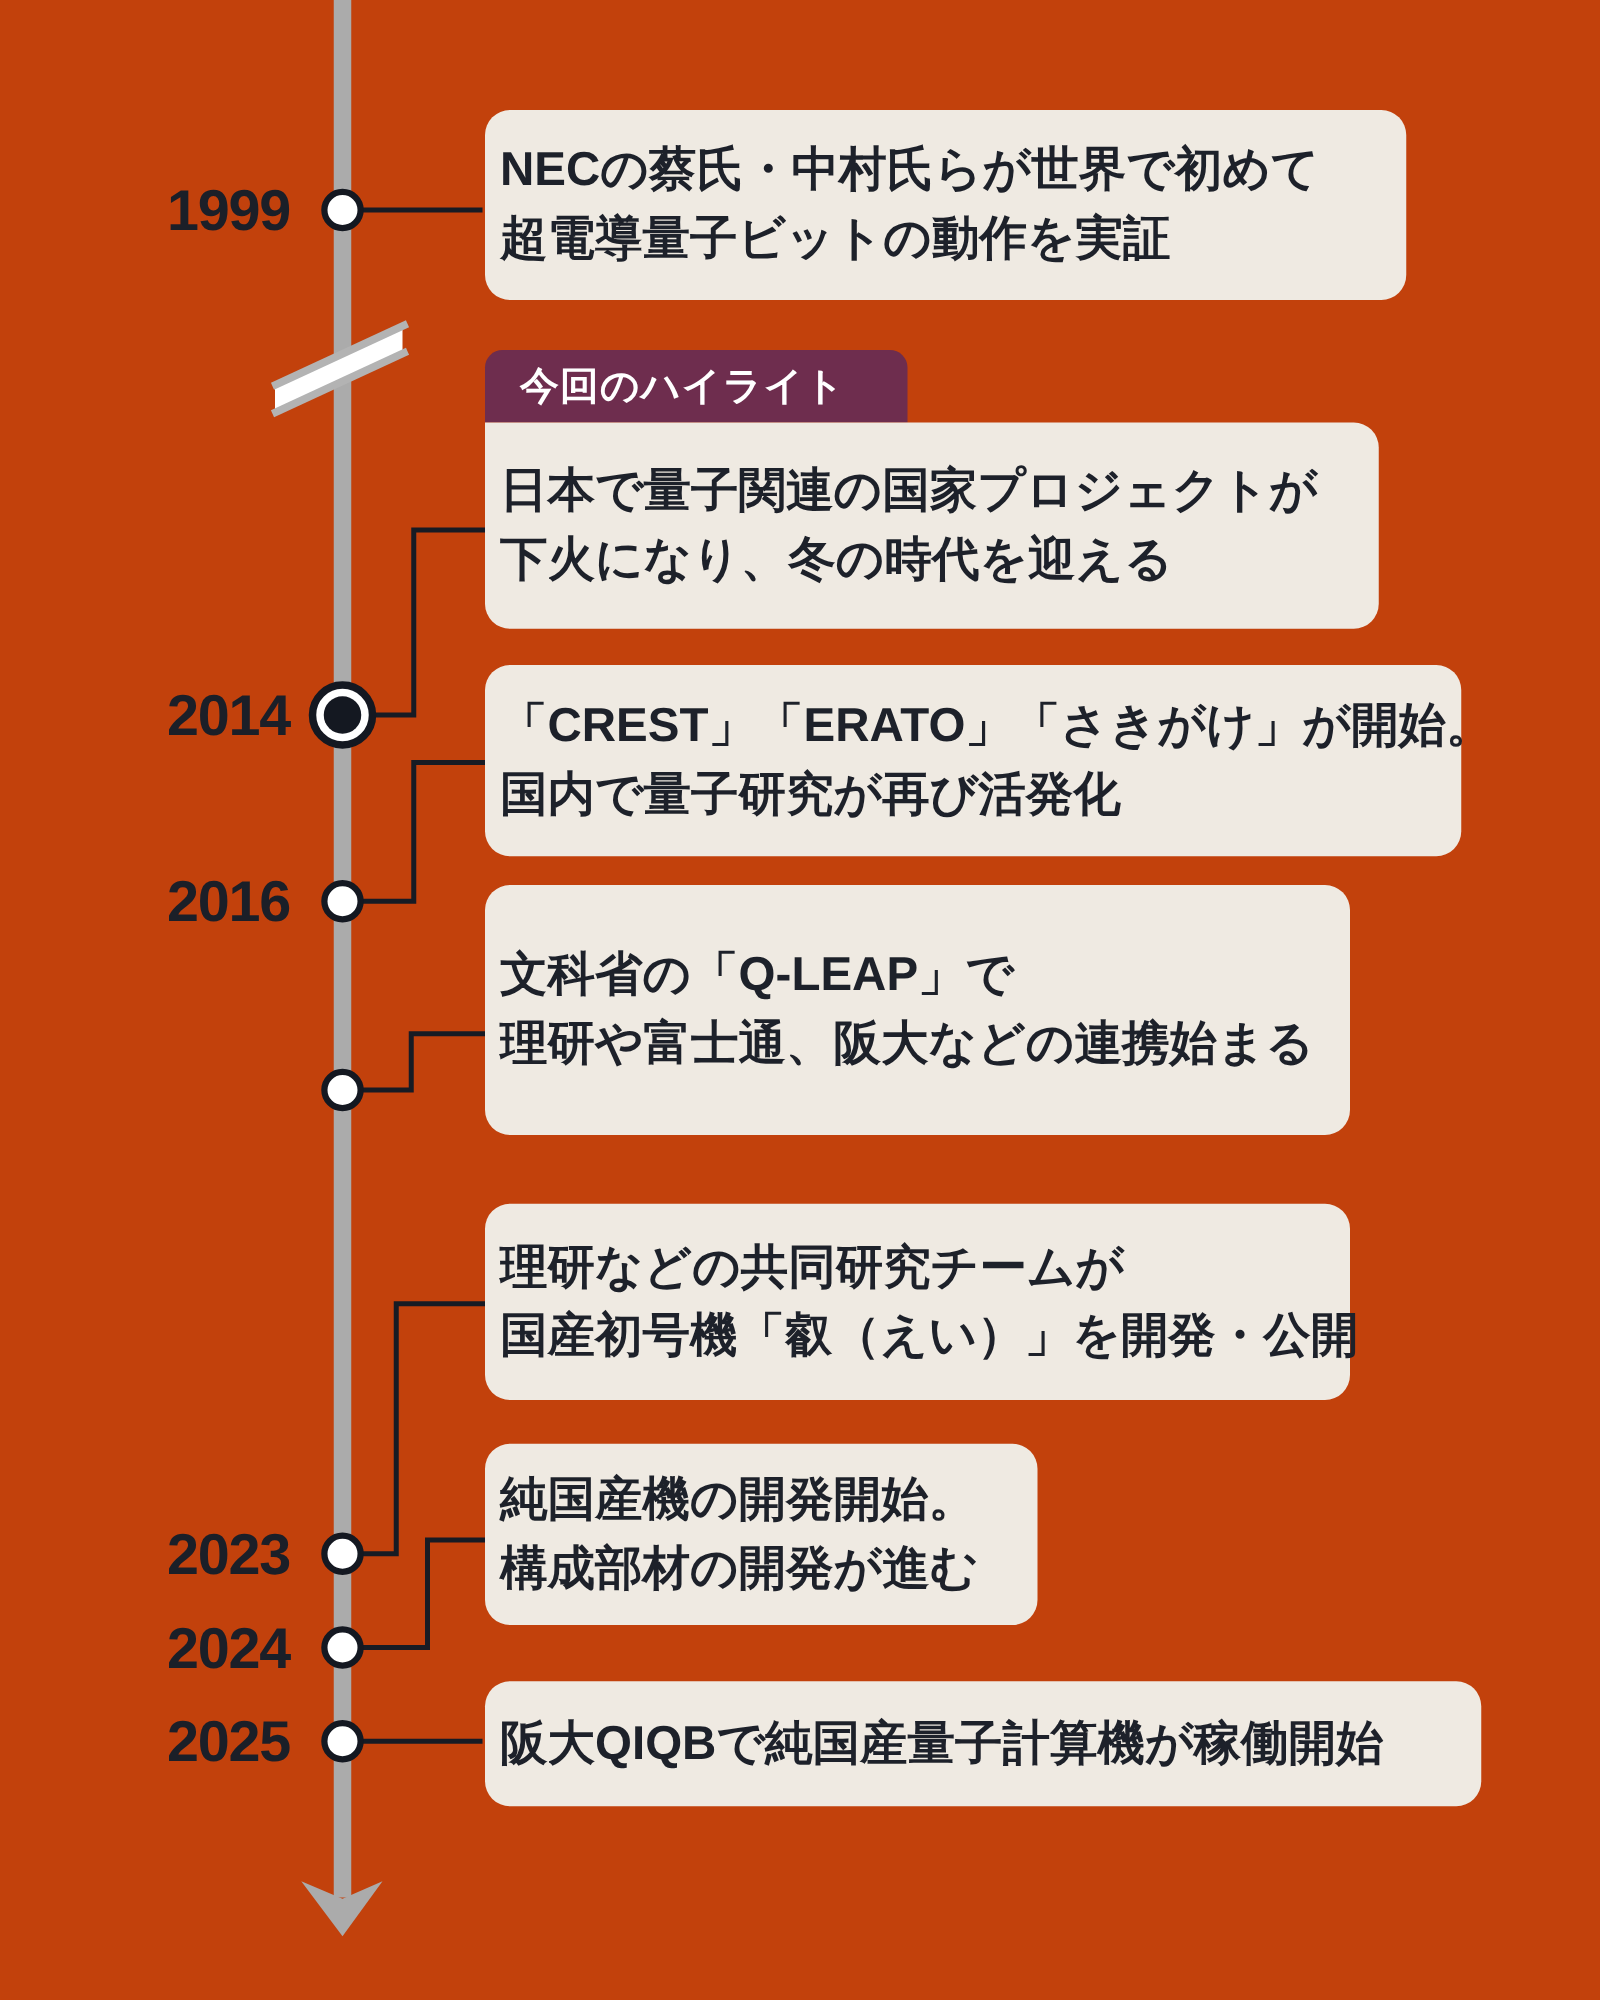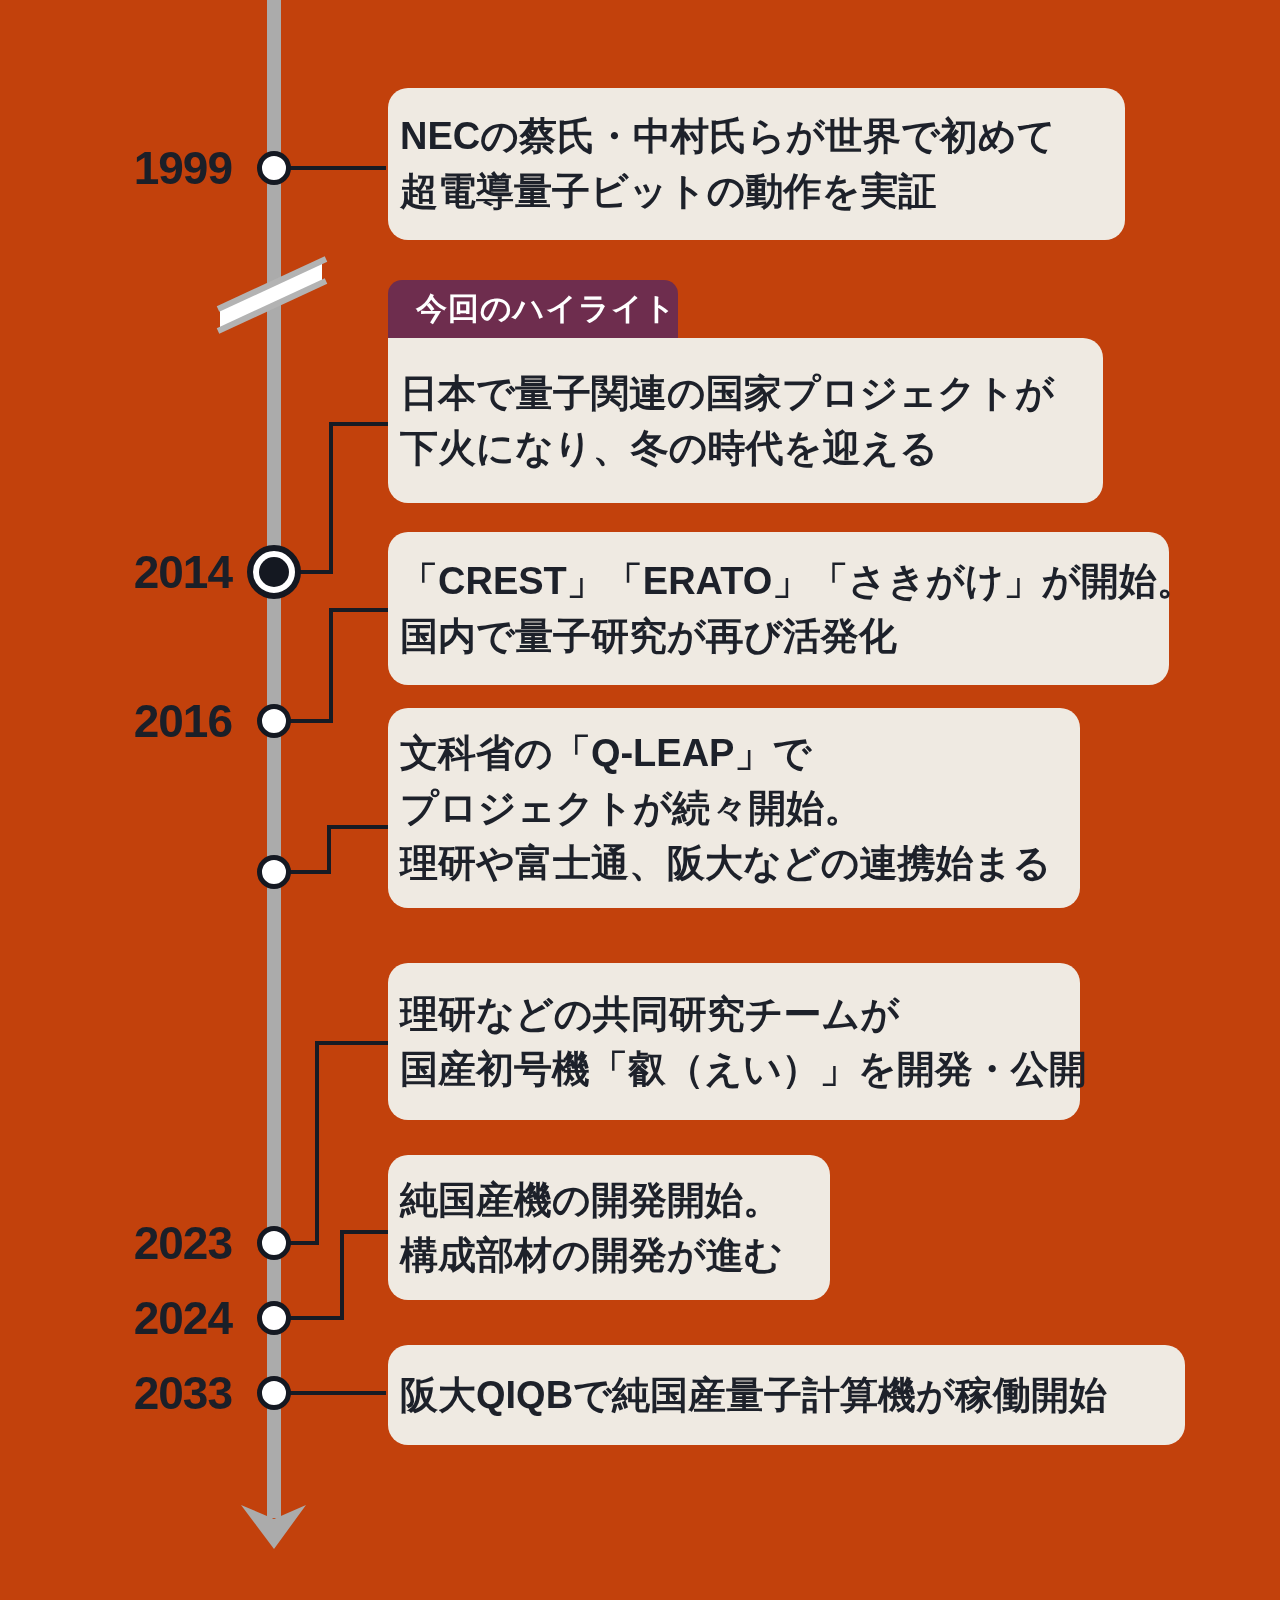--- a/index.html
+++ b/index.html
@@ -48,54 +48,53 @@
       <path d="M274 1318 H342 V1232 H388"></path>
       <path d="M274 1393 H386"></path>
     </g>
   </svg>
 
   <div class="year" style="top:140px">1999</div>
   <div class="year" style="top:544px">2014</div>
   <div class="year" style="top:693px">2016</div>
   <div class="year" style="top:1215px">2023</div>
   <div class="year" style="top:1290px">2024</div>
-  <div class="year" style="top:1365px">2033</div>
+  <div class="year" style="top:1365px">2025</div>
 
   <div class="dot" style="left:257px;top:151px"></div>
   <div class="dot-filled" style="left:247px;top:545px">
     <div class="core"></div>
   </div>
   <div class="dot" style="left:257px;top:704px"></div>
   <div class="dot" style="left:257px;top:855px"></div>
   <div class="dot" style="left:257px;top:1226px"></div>
   <div class="dot" style="left:257px;top:1301px"></div>
   <div class="dot" style="left:257px;top:1376px"></div>
 
   <div class="ebox" style="left:388px;top:88px;width:737px;height:152px">
     <div class="line">NECの蔡氏・中村氏らが世界で初めて</div>
     <div class="line">超電導量子ビットの動作を実証</div>
   </div>
 
-  <div class="tab" style="left:388px;top:280px;width:290px;height:58px">
+  <div class="tab" style="left:388px;top:280px;width:338px;height:58px">
     <div class="tab-label">今回のハイライト</div>
   </div>
 
   <div class="ebox" style="left:388px;top:532px;width:781px;height:153px">
     <div class="line">「CREST」「ERATO」「さきがけ」が開始。</div>
     <div class="line">国内で量子研究が再び活発化</div>
   </div>
 
   <div class="ebox sq" style="left:388px;top:338px;width:715px;height:165px">
     <div class="line">日本で量子関連の国家プロジェクトが</div>
     <div class="line">下火になり、冬の時代を迎える</div>
   </div>
 
   <div class="ebox" style="left:388px;top:708px;width:692px;height:200px">
     <div class="line">文科省の「Q-LEAP」で</div>
-    <div class="line">プロジェクトが続々開始。</div>
     <div class="line">理研や富士通、阪大などの連携始まる</div>
   </div>
 
   <div class="ebox" style="left:388px;top:963px;width:692px;height:157px">
     <div class="line">理研などの共同研究チームが</div>
     <div class="line">国産初号機「叡（えい）」を開発・公開</div>
   </div>
 
   <div class="ebox" style="left:388px;top:1155px;width:442px;height:145px">
     <div class="line">純国産機の開発開始。</div>

